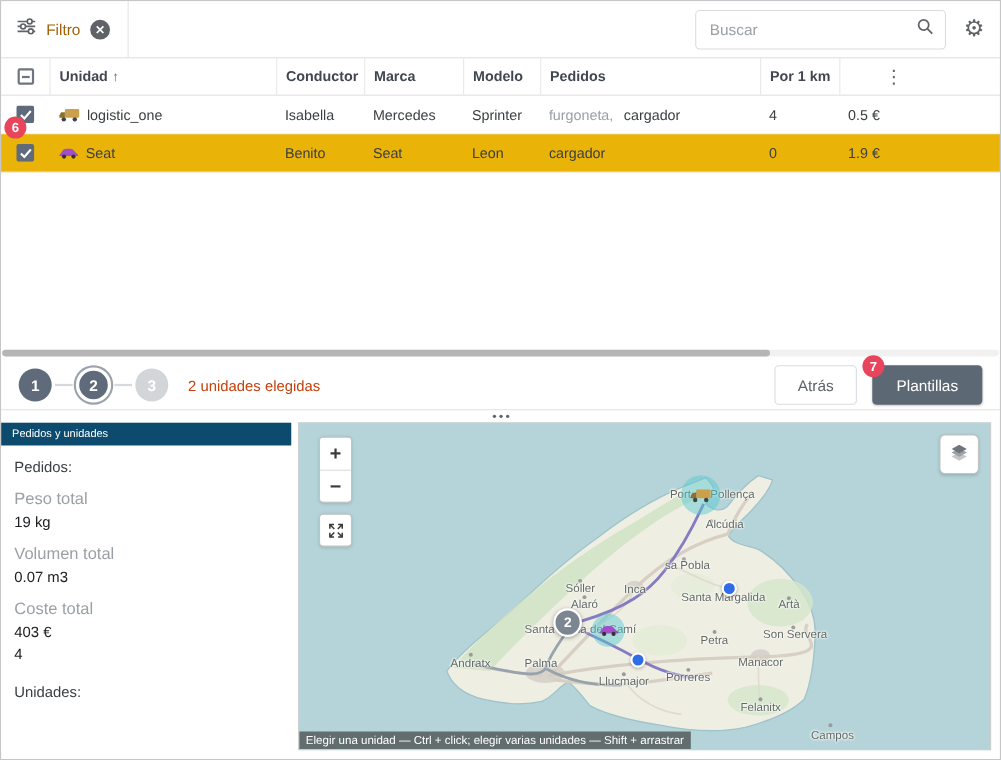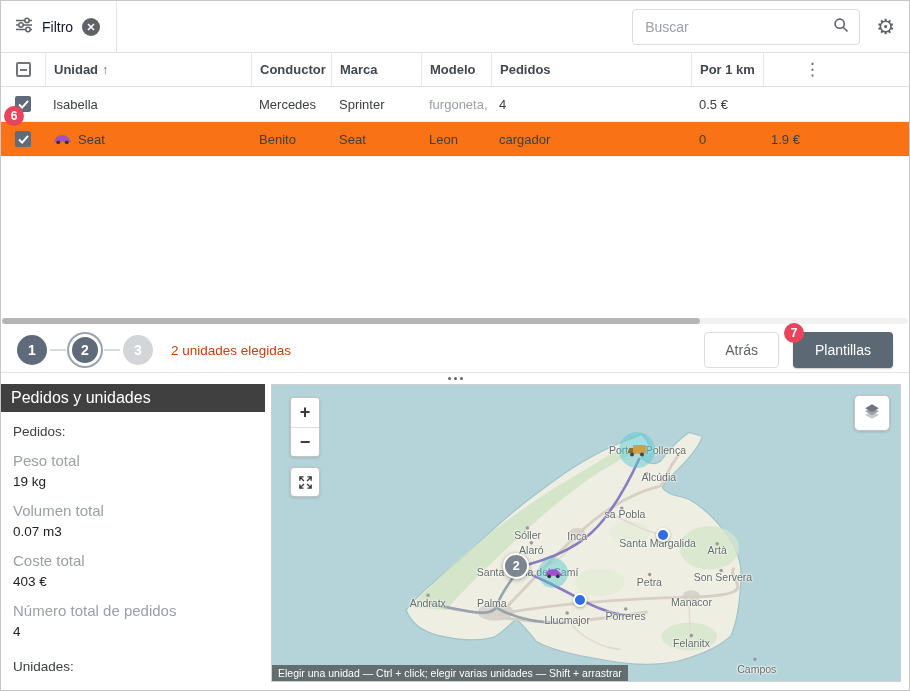--- a/index.html
+++ b/index.html
@@ -4,38 +4,38 @@
 <title>Routing UI</title>
 <style>
   html,body{margin:0;padding:0;background:#fff;}
   body{width:910px;height:691px;overflow:hidden;font-family:"Liberation Sans",sans-serif;}
   *{box-sizing:border-box;}
   .app{width:910px;height:691px;border:1px solid #c6c6c6;display:flex;flex-direction:column;position:relative;background:#fff;}
 
   
   .toolbar{height:52px;flex:0 0 52px;display:flex;align-items:center;border-bottom:1px solid #e0e0e0;}
   .filter-chip{height:100%;display:flex;align-items:center;gap:9px;padding:0 16px 0 14px;border-right:1px solid #e4e4e4;}
-  .filter-chip .label{font-size:14px;color:#0f172a;}
+  .filter-chip .label{font-size:14px;color:#a16207;}
   .close-circle{width:18px;height:18px;border-radius:50%;background:#5f6368;display:flex;align-items:center;justify-content:center;cursor:pointer;}
   .toolbar-right{margin-left:auto;display:flex;align-items:center;gap:16px;padding-right:14px;}
   .search-box{width:228px;height:36px;border:1px solid #d9dce0;border-radius:4px;display:flex;align-items:center;padding:0 10px;background:#fff;}
   .search-box input{flex:1;border:none;outline:none;font-size:14px;color:#a16207;font-family:"Liberation Sans",sans-serif;background:transparent;min-width:0;}
   .search-box input::placeholder{color:#9aa0a6;}
   .gear{font-size:21px;color:#5f6368;cursor:pointer;line-height:1;}
 
   
   .thead,.trow{display:grid;grid-template-columns:44px 206px 80px 90px 70px 200px 72px 98px 48px;align-items:center;}
   .thead{height:34px;flex:0 0 34px;border-bottom:1px solid #e0e0e0;color:#414750;font-size:13px;font-weight:700;}
   .th{height:100%;display:flex;align-items:center;padding:0 8px;gap:4px;}
   .th + .th{border-left:1px solid #e8e8e8;}
   .th-check{justify-content:center;padding:0;}
   .th-menu{justify-content:center;font-size:17px;color:#5f6368;font-weight:400;}
   .sort{font-weight:400;color:#5f6368;font-size:12px;}
   .trow{height:35px;font-size:13px;color:#3c4043;border-bottom:1px solid #f1f1f1;cursor:pointer;}
-  .trow.selected{background:#f97316;}
+  .trow.selected{background:#eab308;}
   .td{padding:0 8px;display:flex;align-items:center;gap:6px;white-space:nowrap;overflow:hidden;}
   .td-check{justify-content:center;padding:0;}
   .muted{color:#9aa0a6;}
   .cb-ind{width:15px;height:15px;border:2px solid #6e7780;border-radius:2px;position:relative;display:inline-block;cursor:pointer;}
   .cb-ind::after{content:'';position:absolute;left:2px;right:2px;top:50%;height:2px;margin-top:-1px;background:#6e7780;}
   .cb{width:16px;height:16px;border-radius:2px;background:#5f6b7a;display:flex;align-items:center;justify-content:center;}
   .veh{display:flex;align-items:center;}
 
   .filler{flex:1 1 auto;background:#fff;}
 
@@ -59,21 +59,21 @@
   .badge-7{position:absolute;left:-9px;top:-9px;}
   .badge-6{position:absolute;left:3px;top:105px;}
 
   
   .splitter{height:12px;flex:0 0 12px;border-top:1px solid #e3e3e3;display:flex;align-items:center;justify-content:center;gap:3px;cursor:row-resize;}
   .splitter i{width:3px;height:3px;border-radius:50%;background:#5f6368;display:block;}
 
   
   .bottom{height:306px;flex:0 0 306px;display:flex;gap:6px;padding:0 8px 8px 0;}
   .panel{width:264px;flex:0 0 264px;background:#fff;overflow:hidden;display:flex;flex-direction:column;}
-  .panel-header{background:#404040;color:#fff;font-size:16px;padding:5px 10px;flex:0 0 auto;}
+  .panel-header{background:#0c4a6e;color:#fff;font-size:10px;padding:5px 10px;flex:0 0 auto;}
   .panel-body{padding:6px 12px;overflow:hidden;}
   .section-heading{color:#3c4043;font-size:13.5px;margin-top:6px;}
   .stat-label{color:#9aa0a6;font-size:15px;margin-top:13px;}
   .stat-value{color:#202124;font-size:13.5px;margin-top:5px;}
   .units-heading{margin-top:20px;}
 
   
   .map{flex:1;position:relative;border:1px solid #cfcfcf;overflow:hidden;background:#b5d4d9;}
   .map svg.basemap{position:absolute;inset:0;width:100%;height:100%;display:block;}
   .map-label{position:absolute;transform:translate(-50%,-50%);font-size:10.5px;color:#636a64;white-space:nowrap;z-index:2;text-shadow:0 0 2px #fff,0 0 2px #fff,0 0 3px #fff;}
@@ -148,20 +148,31 @@
 
   <div id="rows">
       <div class="trow">
         <div class="td td-check">
           <span class="cb">
             <svg viewBox="0 0 12 10" width="11" height="9">
               <polyline points="1,5 4.5,8.5 11,1" fill="none" stroke="#fff" stroke-width="2.2"></polyline>
             </svg>
           </span>
         </div>
+        <div class="td td-unit">
+          <span class="veh">
+            <svg width="20" height="13" viewBox="0 0 20 13">
+              <rect x="6" y="1" width="13" height="8" rx="1" fill="#caa04a"></rect>
+              <path d="M6 4 H2.5 L1 7 V9 H6 Z" fill="#8f6f2f"></path>
+              <circle cx="5" cy="10.5" r="2" fill="#444"></circle>
+              <circle cx="15" cy="10.5" r="2" fill="#444"></circle>
+            </svg>
+          </span>
+          <span>logistic_one</span>
+        </div>
         <div class="td">Isabella</div>
         <div class="td">Mercedes</div>
         <div class="td">Sprinter</div>
         <div class="td"><span class="muted">furgoneta,</span>&nbsp;cargador</div>
         <div class="td">4</div>
         <div class="td">0.5 €</div>
         <div class="td"></div>
       </div>
       <div class="trow selected">
         <div class="td td-check">
@@ -223,21 +234,20 @@
       <div class="panel-header">Pedidos y unidades</div>
       <div class="panel-body">
         <div class="section-heading">Pedidos:</div>
         <div id="stats">
             <div class="stat-label">Peso total</div>
             <div class="stat-value">19 kg</div>
             <div class="stat-label">Volumen total</div>
             <div class="stat-value">0.07 m3</div>
             <div class="stat-label">Coste total</div>
             <div class="stat-value">403 €</div>
-            <div class="stat-label">Número total de pedidos</div>
             <div class="stat-value">4</div>
           </div>
         <div class="section-heading units-heading">Unidades:</div>
       </div>
     </div>
 
     <div class="map">
       <svg class="basemap" viewBox="0 0 632 300" preserveAspectRatio="none">
         <rect width="632" height="300" fill="#b5d4d9"></rect>
 

